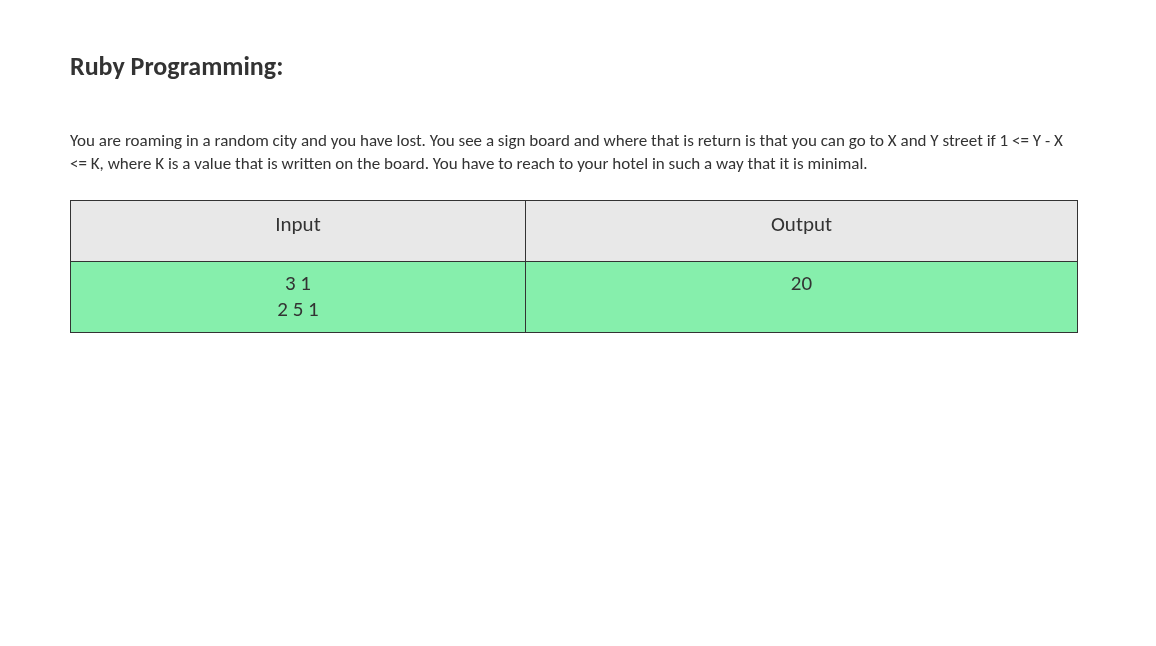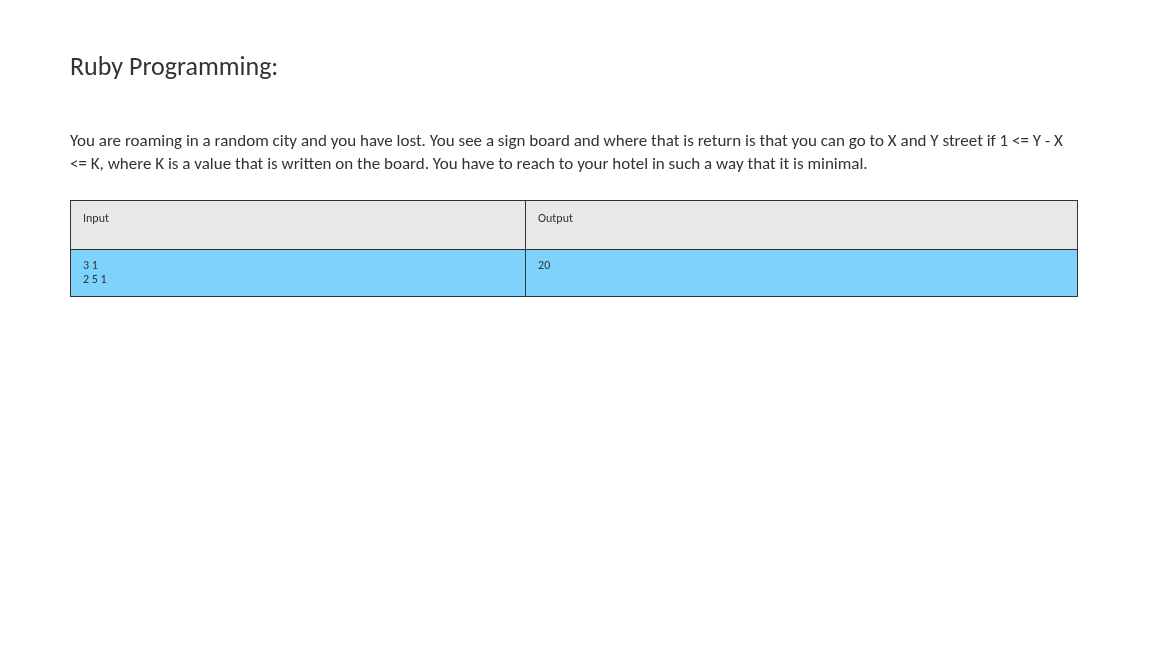--- a/index.html
+++ b/index.html
@@ -10,50 +10,50 @@
     body {
       font-family: Calibri, Arial, sans-serif;
       background: #ffffff;
       width: 1156px;
       height: 646px;
       padding: 50px 70px;
       color: #333333;
     }
     .title {
       font-size: 26px;
-      font-weight: 400;
+      font-weight: 700;
       color: #333333;
       margin-bottom: 48px;
     }
     .description {
       font-size: 17px;
       line-height: 1.35;
       color: #333333;
       margin-bottom: 24px;
       max-width: 1000px;
     }
     table {
       border-collapse: collapse;
       width: 1008px;
       border: 1px solid #333333;
     }
     th, td {
       border: 1px solid #333333;
-      text-align: left;
+      text-align: center;
       vertical-align: top;
       font-weight: 400;
-      font-size: 12px;
+      font-size: 21px;
       color: #333333;
     }
     th {
       background-color: #e8e8e8;
       padding: 10px 12px 24px 12px;
     }
     td {
-      background-color: #7dd3fc;
+      background-color: #86efac;
       padding: 8px 12px 10px 12px;
     }
     .input-cell {
       white-space: pre-line;
     }
     .col-input {
       width: 497px;
     }
     .col-output {
       width: 603px;

